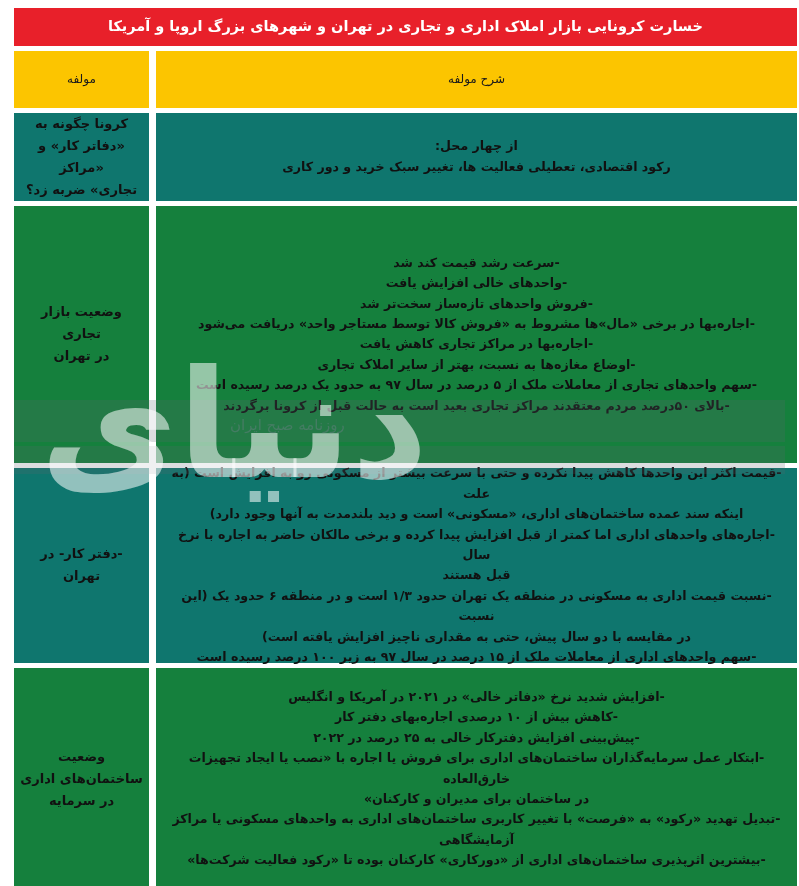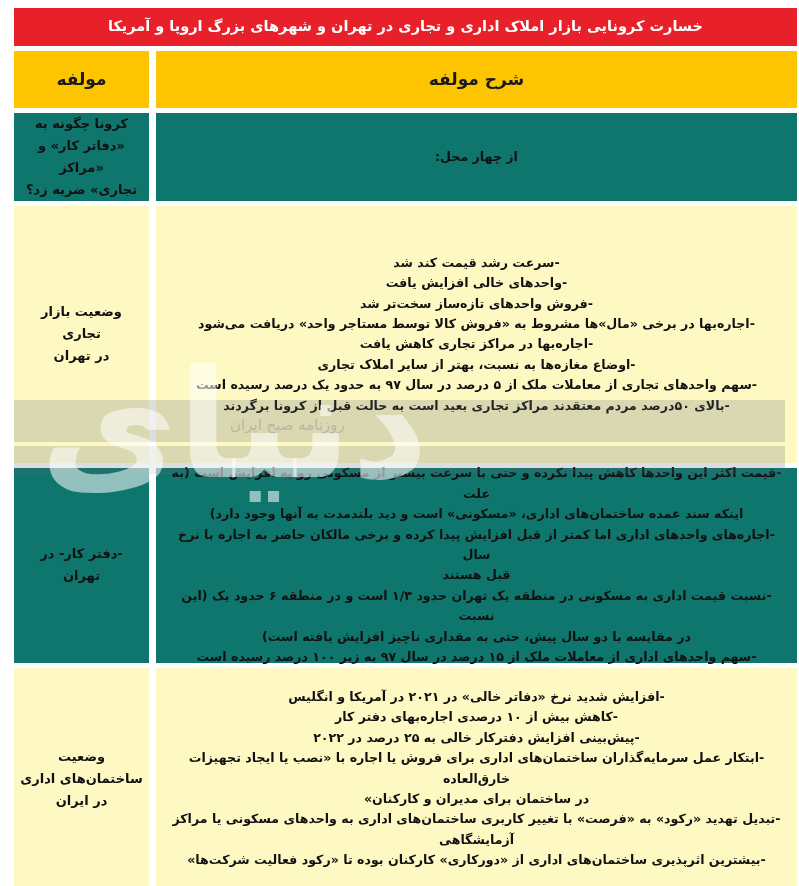--- a/index.html
+++ b/index.html
@@ -74,40 +74,40 @@
     padding: 6px 6px;
     box-sizing: border-box;
     margin-right: 7px;
   }
 
   
   .row-head .cell-desc,
   .row-head .cell-comp {
     background: #fcc500;
     color: #1a1a1a;
-    font-size: 17px;
-    font-weight: bold;
+    font-size: 12px;
+    font-weight: normal;
     height: 57px;
   }
 
   
   .row-body .cell-desc,
   .row-body .cell-comp {
     color: #111111;
     font-size: 12.6px;
     line-height: 1.62;
   }
   .row-body .cell-comp {
     font-size: 13px;
     font-weight: bold;
     line-height: 1.7;
   }
 
   .shade-a .cell-desc, .shade-a .cell-comp { background: #0f766e; }
-  .shade-b .cell-desc, .shade-b .cell-comp { background: #fef9c3; }
+  .shade-b .cell-desc, .shade-b .cell-comp { background: #15803d; }
 
   .lines { display: block; }
   .lines .ln { display: block; }
 
   
   .watermark {
     position: absolute;
     left: 0; top: 0;
     width: 799px;
     height: 886px;
@@ -152,20 +152,21 @@
 
     <div class="row row-head">
       <div class="cell-desc">شرح مولفه</div>
       <div class="cell-comp">مولفه</div>
     </div>
 
     <div class="row row-body shade-a" style="height:88px;">
       <div class="cell-desc">
         <span class="lines">
             <span class="ln">از چهار محل:</span>
+            <span class="ln">رکود اقتصادی، تعطیلی فعالیت ها، تغییر سبک خرید و دور کاری</span>
           </span>
       </div>
       <div class="cell-comp">
         <span class="lines">
             <span class="ln">کرونا چگونه به</span>
             <span class="ln">«دفاتر کار» و «مراکز</span>
             <span class="ln">تجاری» ضربه زد؟</span>
           </span>
       </div>
     </div>
@@ -220,21 +221,21 @@
             <span class="ln">در ساختمان برای مدیران و کارکنان»</span>
             <span class="ln">-تبدیل تهدید «رکود» به «فرصت» با تغییر کاربری ساختمان‌های اداری به واحدهای مسکونی یا مراکز</span>
             <span class="ln">آزمایشگاهی</span>
             <span class="ln">-بیشترین اثرپذیری ساختمان‌های اداری از «دورکاری» کارکنان بوده تا «رکود فعالیت  شرکت‌ها»</span>
           </span>
       </div>
       <div class="cell-comp">
         <span class="lines">
             <span class="ln">وضعیت</span>
             <span class="ln">ساختمان‌های اداری</span>
-            <span class="ln">در ایران</span>
+            <span class="ln">در سرمایه</span>
           </span>
       </div>
     </div>
 
   </div>
 
   <div class="watermark">
     <div class="wm-band wm-band-1"></div>
     <div class="wm-band wm-band-2"></div>
     <div class="wm-text">دنیای</div>

